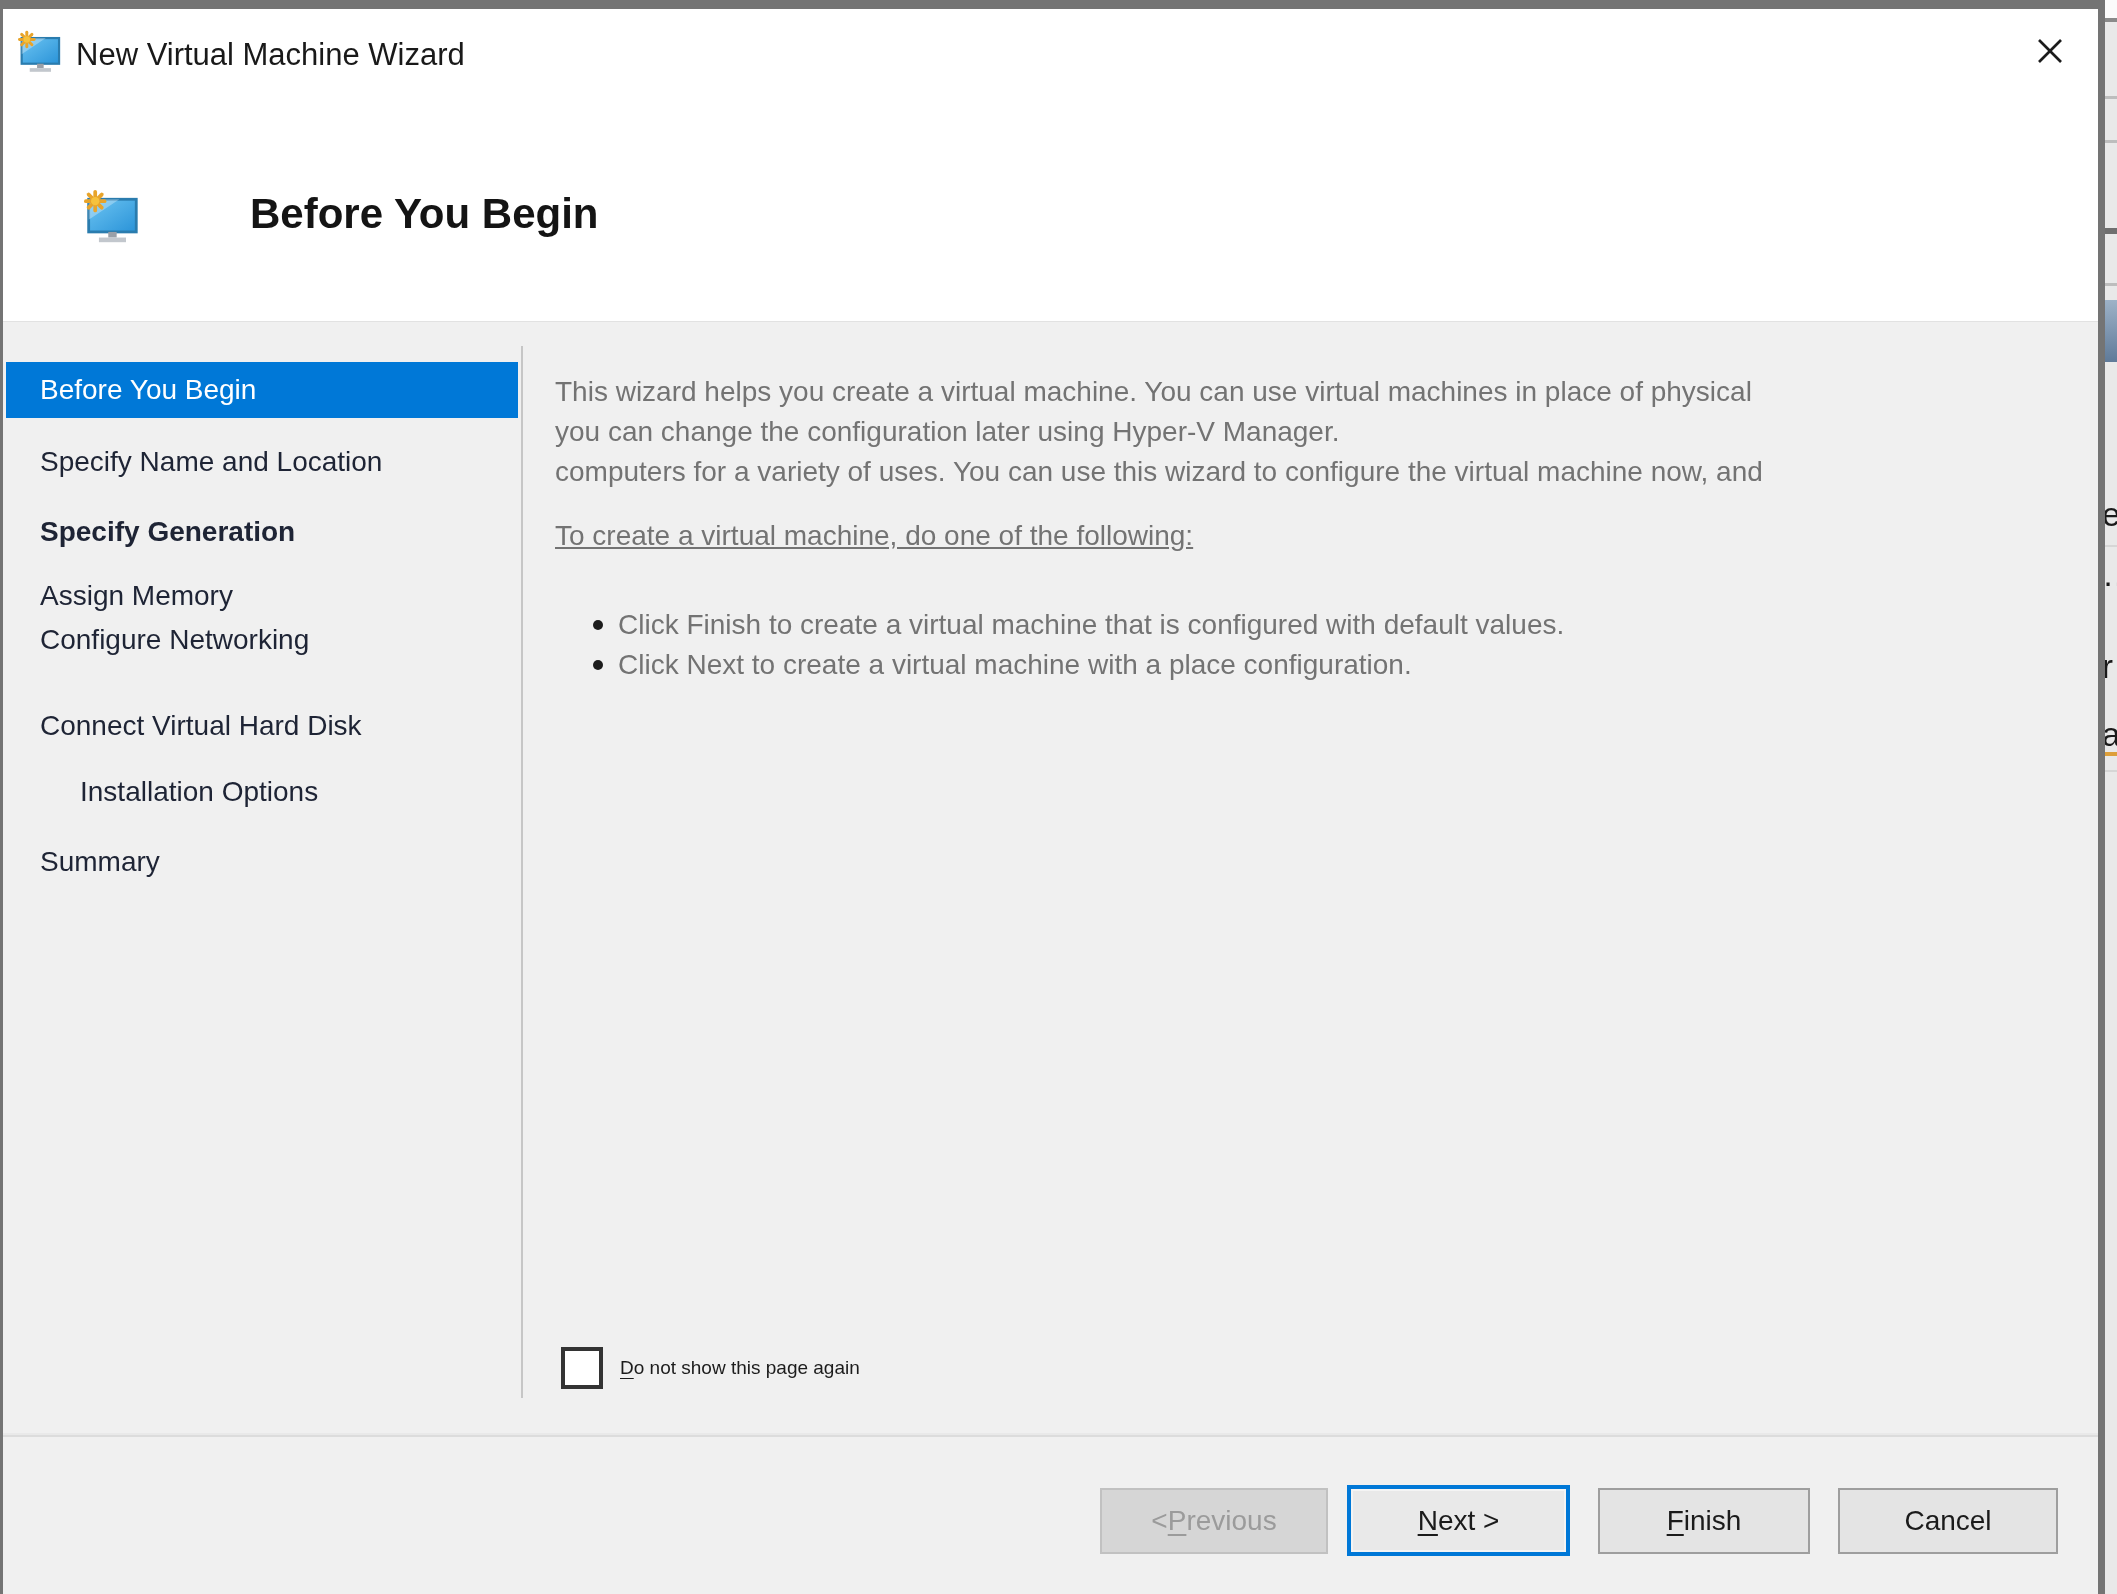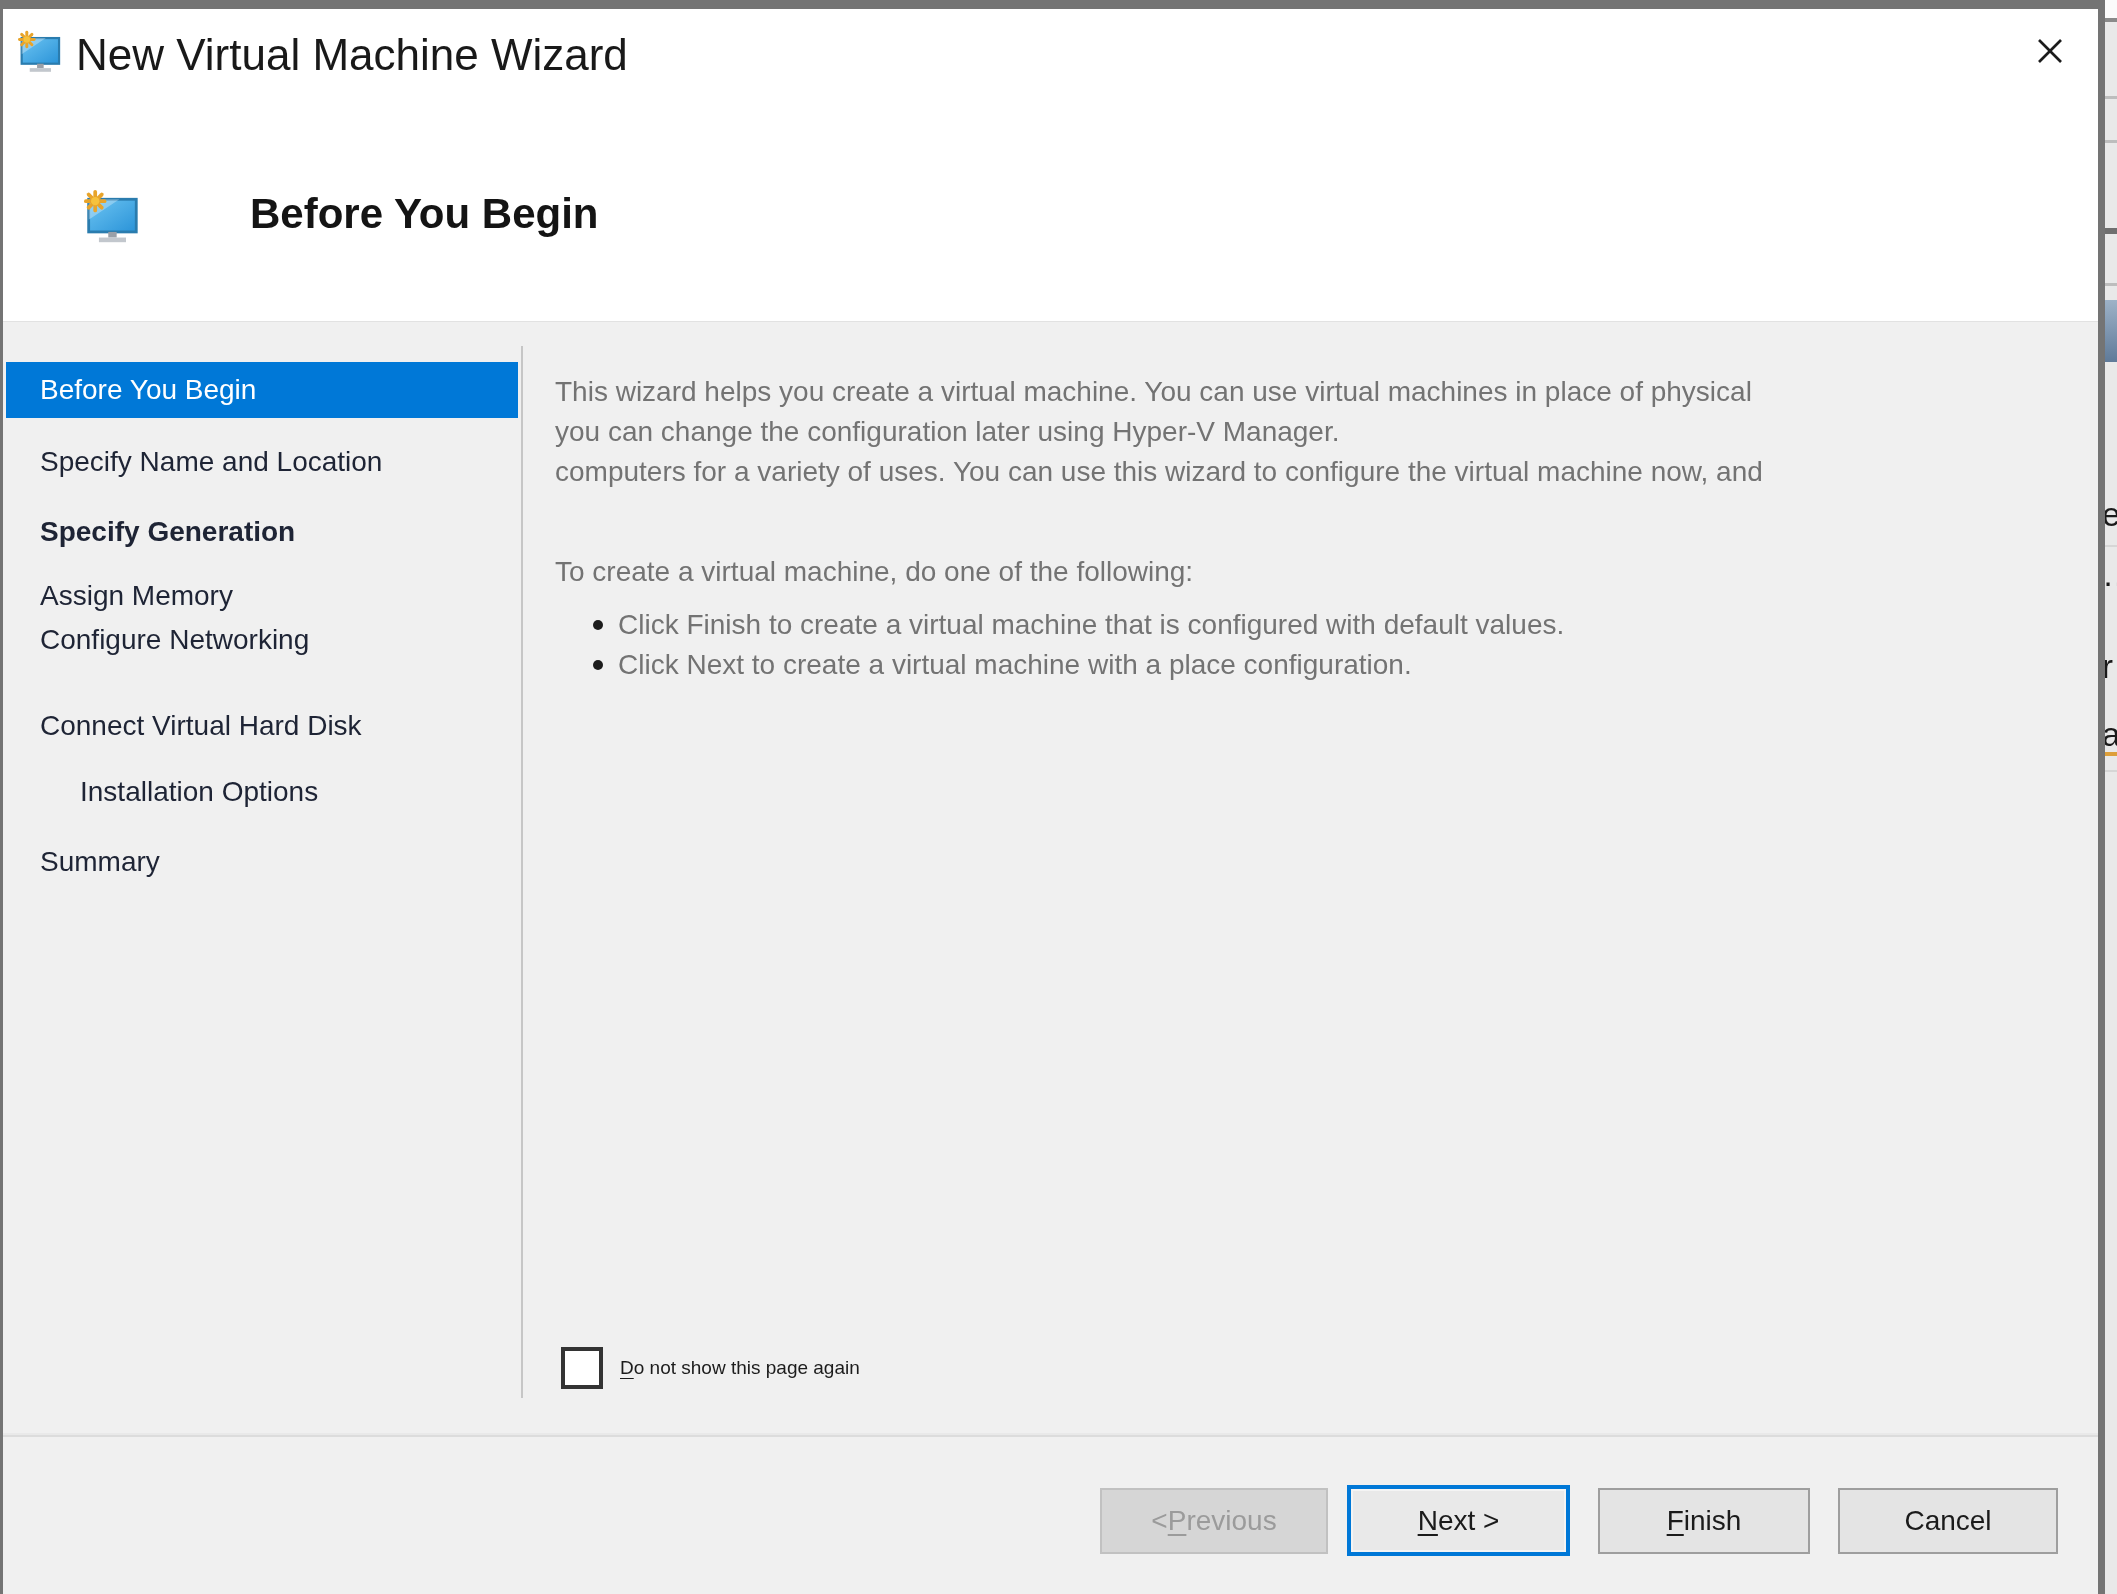--- a/index.html
+++ b/index.html
@@ -14,39 +14,39 @@
   
   #border-top{left:0;top:0;width:2105px;height:9px;background:#747474;}
   #border-left{left:0;top:9px;width:3px;height:1585px;background:#747474;}
   #border-right{left:2098px;top:9px;width:7px;height:1585px;background:#747474;}
   #titlebar-area{left:3px;top:9px;width:2095px;height:312px;background:#ffffff;}
   #content-area{left:3px;top:321px;width:2095px;height:1112px;background:#f0f0f0;border-top:1px solid #e2e2e2;}
   #buttonbar-area{left:3px;top:1435px;width:2095px;height:159px;background:#f0f0f0;border-top:2px solid #dcdcdc;}
 
   
   #title-icon{left:18px;top:29px;width:44px;height:46px;}
-  #window-title{left:76px;top:33px;font-size:44px;line-height:44px;color:#191919;white-space:nowrap;}
+  #window-title{left:76px;top:33px;font-size:31px;line-height:44px;color:#191919;white-space:nowrap;}
   #close-btn{left:2020px;top:24px;width:60px;height:54px;display:flex;align-items:center;justify-content:center;cursor:pointer;}
 
   
   #header-icon{left:84px;top:186px;width:56px;height:62px;}
   #page-title{left:250px;top:190px;font-size:42px;font-weight:bold;color:#141414;white-space:nowrap;}
 
   
   .step{position:absolute;left:40px;font-size:28px;line-height:36px;color:#1e2435;white-space:nowrap;}
   .step.sel{left:6px;top:362px;width:512px;height:56px;background:#0078d7;color:#ffffff;
             display:flex;align-items:center;padding-left:34px;box-sizing:border-box;}
   #step-1{top:444px;} #step-2{top:514px;font-weight:bold;} #step-3{top:578px;} #step-4{top:622px;}
   #step-5{top:708px;} #step-6{top:774px;left:80px;} #step-7{top:844px;text-align:center;}
   #sidebar-divider{left:521px;top:346px;width:2px;height:1052px;background:#c6c6c6;}
 
   
   .bodytext{font-size:28px;line-height:40px;color:#737373;}
   #intro{left:555px;top:372px;width:1480px;}
-  #instruction{left:555px;top:552px;width:1480px;}
+  #instruction{left:555px;top:516px;width:1480px;text-decoration:underline;}
   #bullet-list{left:593px;top:605px;width:1400px;}
   .bullet{display:flex;}
   .bullet::before{content:"";flex:none;width:10px;height:10px;border-radius:50%;background:#1c1c1c;margin:15px 15px 0 0;}
 
   
   #checkbox-row{left:561px;top:1347px;display:flex;align-items:center;cursor:pointer;}
   #checkbox-box{width:42px;height:42px;background:#ffffff;border:4px solid #333333;box-sizing:border-box;flex:none;}
   #checkbox-label{margin-left:17px;font-size:19px;color:#1c1c1c;white-space:nowrap;}
 
   

